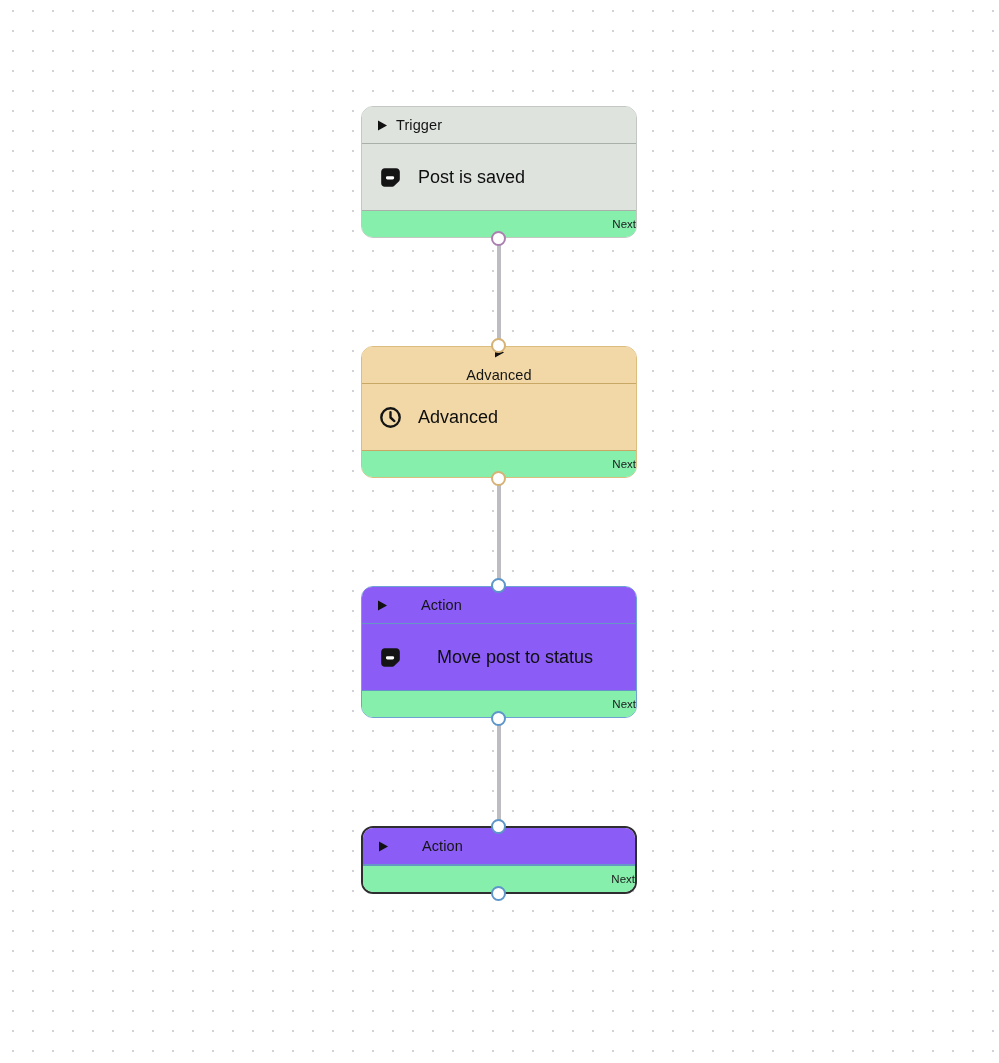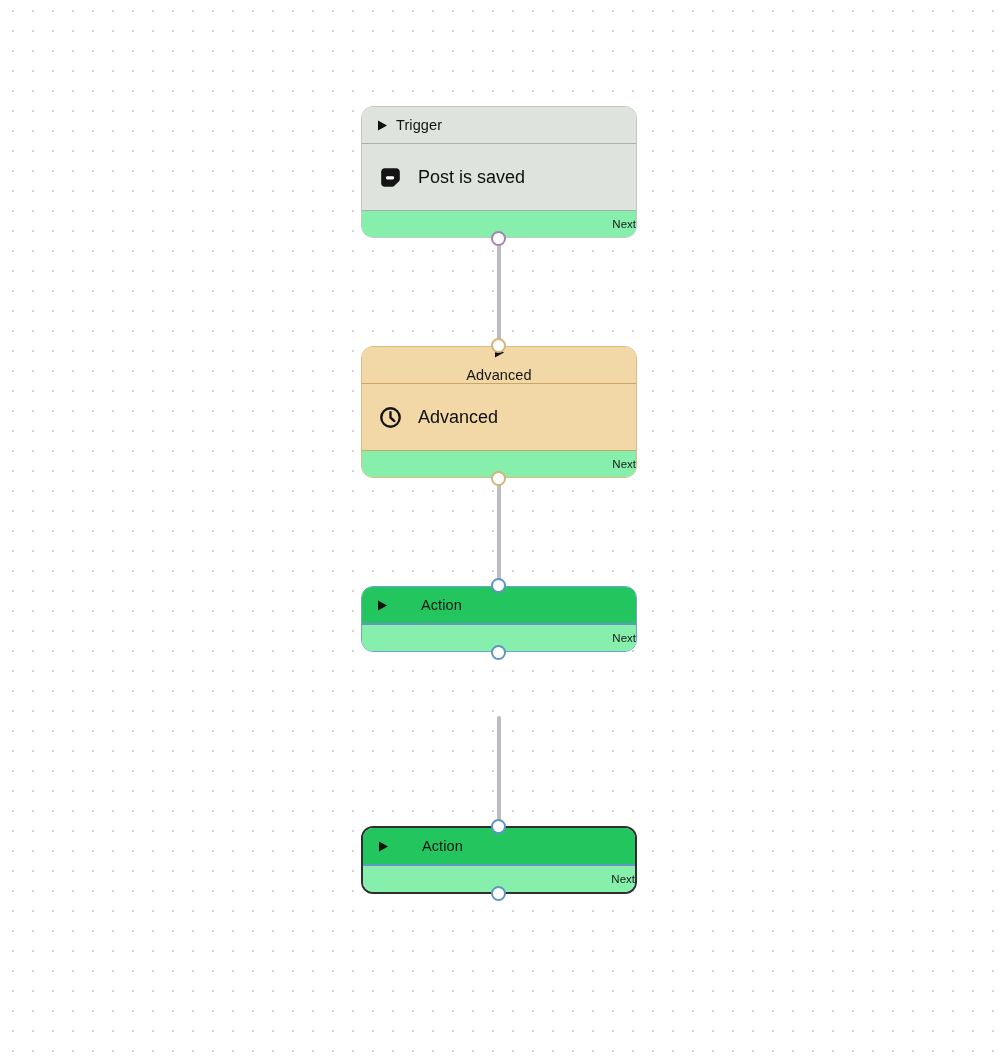--- a/index.html
+++ b/index.html
@@ -99,21 +99,21 @@
   .node--trigger .node-footer { border-top-color: #a9afa9; }
 
   .node--advanced { border-color: #dcbd80; }
   .node--advanced .node-header,
   .node--advanced .node-body { background: #f1d8a6; }
   .node--advanced .node-header { border-bottom-color: #c9a865; flex-direction: column; }
   .node--advanced .node-footer { border-top-color: #c9a865; }
 
   .node--action { border-color: #6ea2d3; }
   .node--action .node-header,
-  .node--action .node-body { background: #22c55e; gap: 34px; }
+  .node--action .node-body { background: #8b5cf6; gap: 34px; }
   .node--action .node-header { border-bottom-color: #6596c5; }
   .node--action .node-footer { border-top-color: #6596c5; }
 
   .node--selected {
     border-color: #2e2e30;
     border-width: 2px;
   }
 
   
   .port {
@@ -196,20 +196,29 @@
 
   <div class="node n3 node--action">
     <div class="node-header">
       <span class="icon">
         <svg width="9" height="11" viewBox="0 0 9 11">
             <polygon points="0,0.5 9,5.5 0,10.5" fill="#111"></polygon>
           </svg>
       </span>
       <span class="cat">Action</span>
     </div>
+    <div class="node-body">
+      <span class="icon">
+        <svg width="25" height="25" viewBox="0 0 22 22">
+          <path d="M6 2.8h10c1.8 0 3.2 1.4 3.2 3.2v6.6c0 .6-.24 1.17-.66 1.59l-4.35 4.35c-.42.42-.99.66-1.59.66H6c-1.8 0-3.2-1.4-3.2-3.2V6c0-1.8 1.4-3.2 3.2-3.2z" fill="#141414"></path>
+          <rect x="7" y="9.8" width="7.2" height="3" rx="1.3" fill="#ffffff"></rect>
+        </svg>
+      </span>
+      <span class="title">Move post to status</span>
+    </div>
     <div class="node-footer">
       <span class="next">Next</span>
     </div>
     <span class="port port--top port--blue"></span>
     <span class="port port--bottom port--blue"></span>
   </div>
 
   <div class="node n4 node--action node--selected">
     <div class="node-header">
       <span class="icon">

